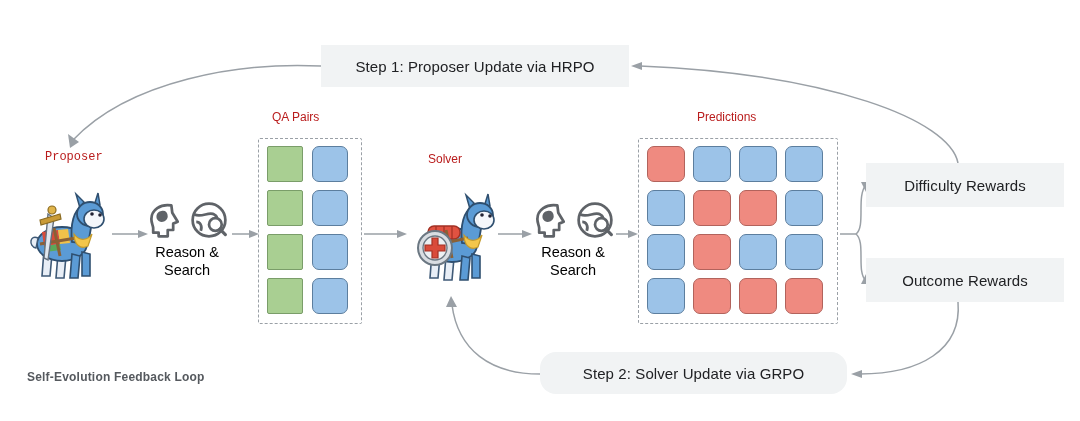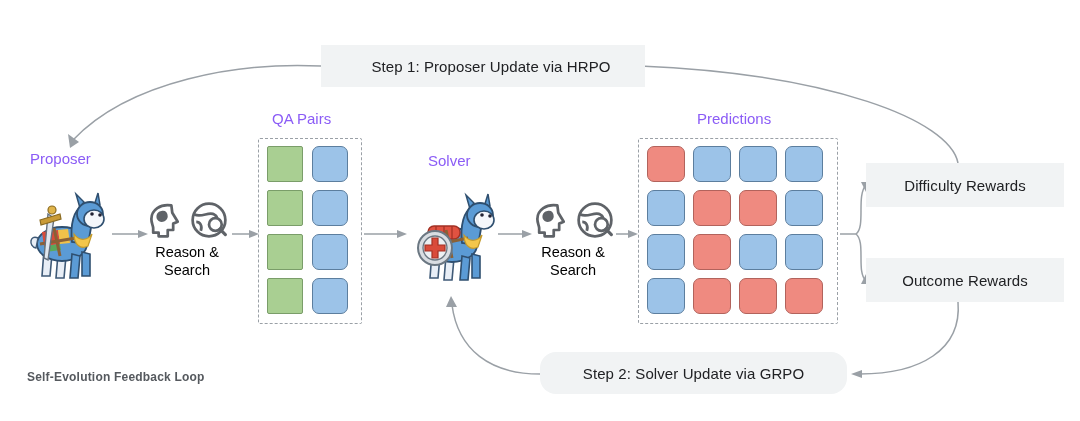--- a/index.html
+++ b/index.html
@@ -24,34 +24,34 @@
   .chip {
     background: #f1f3f4;
     color: #202124;
     display: flex;
     align-items: center;
     justify-content: center;
     font-size: 15px;
     letter-spacing: .1px;
     white-space: nowrap;
   }
-  #step1-box { left: 321px; top: 45px;  width: 308px; height: 42px; padding-left: 16px; }
+  #step1-box { left: 321px; top: 45px;  width: 308px; height: 42px; }
   #step2-box { left: 540px; top: 352px; width: 307px; height: 42px; border-radius: 16px; }
   #difficulty-box { left: 866px; top: 163px; width: 198px; height: 44px; }
   #outcome-box    { left: 866px; top: 258px; width: 198px; height: 44px; }
 
   
   .caption {
-    font-size: 15px;
-    color: #8b5cf6;
+    font-size: 12px;
+    color: #b91c1c;
     white-space: nowrap;
   }
   #qa-caption { left: 272px; top: 110px; }
   #pred-caption { left: 697px; top: 110px; }
-  #proposer-label { left: 30px; top: 150px; }
+  #proposer-label { left: 45px; top: 150px; font-family: Liberation Mono, monospace; }
   #solver-label   { left: 428px; top: 152px; }
 
   
   .dashed {
     border: 1.6px dashed #9aa0a6;
     border-radius: 2px;
     box-sizing: border-box;
   }
   #qa-group   { left: 258px; top: 138px; width: 104px; height: 186px; }
   #pred-group { left: 638px; top: 138px; width: 200px; height: 186px; }

